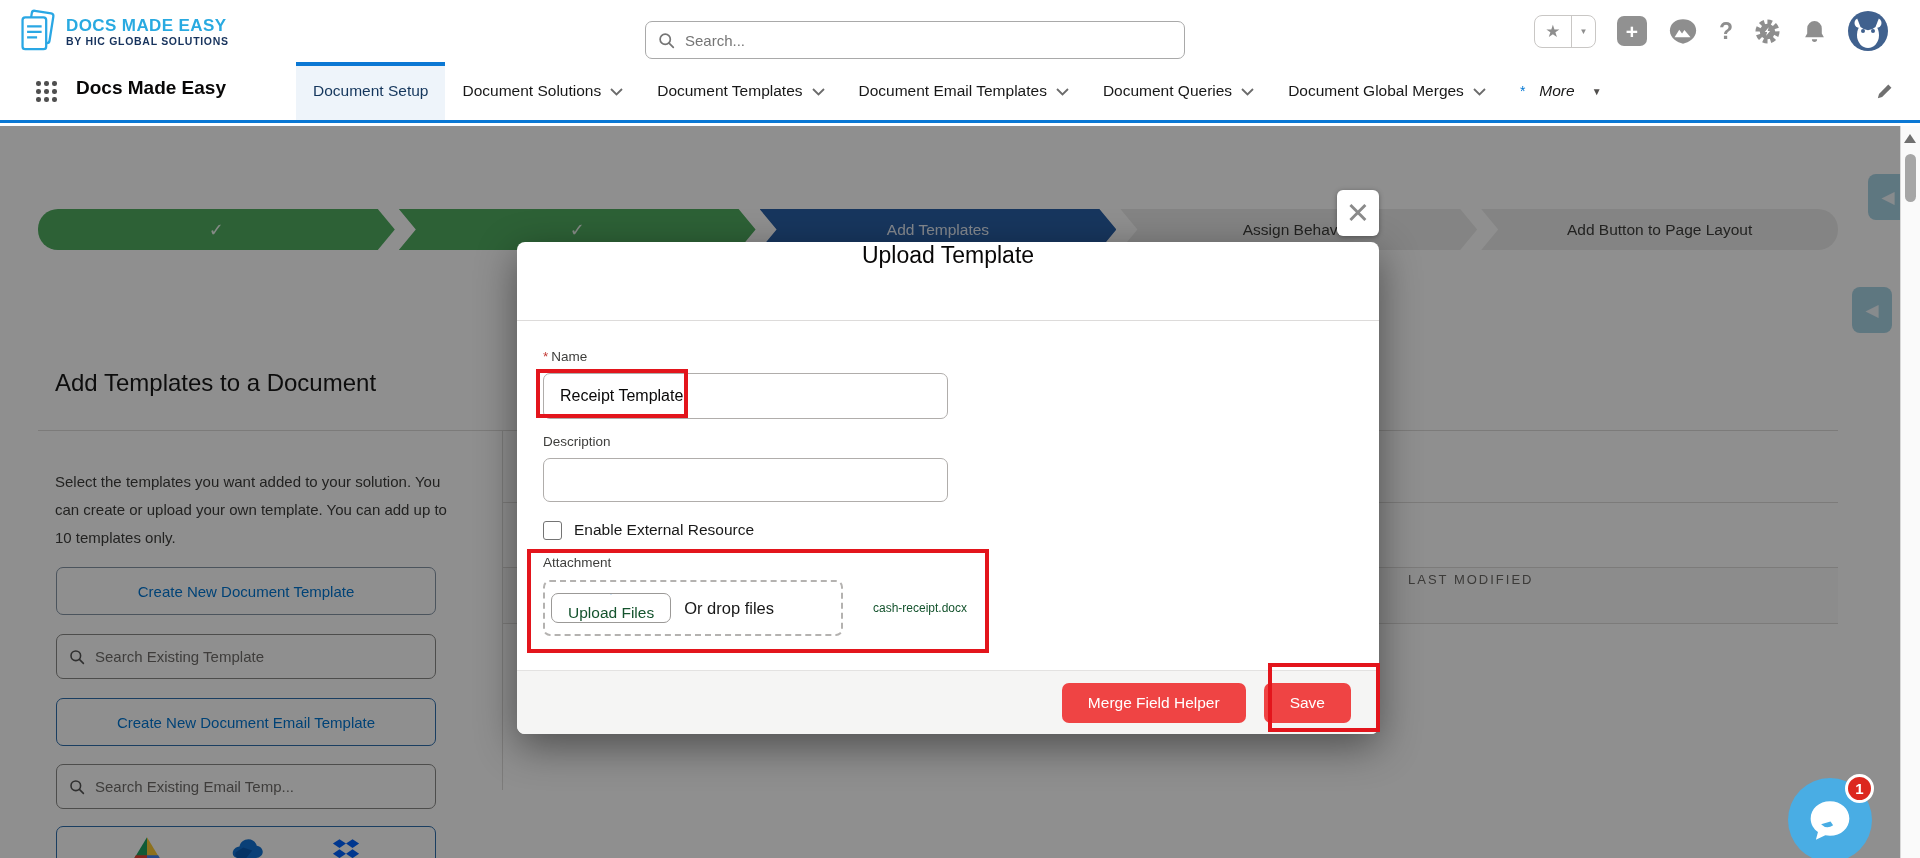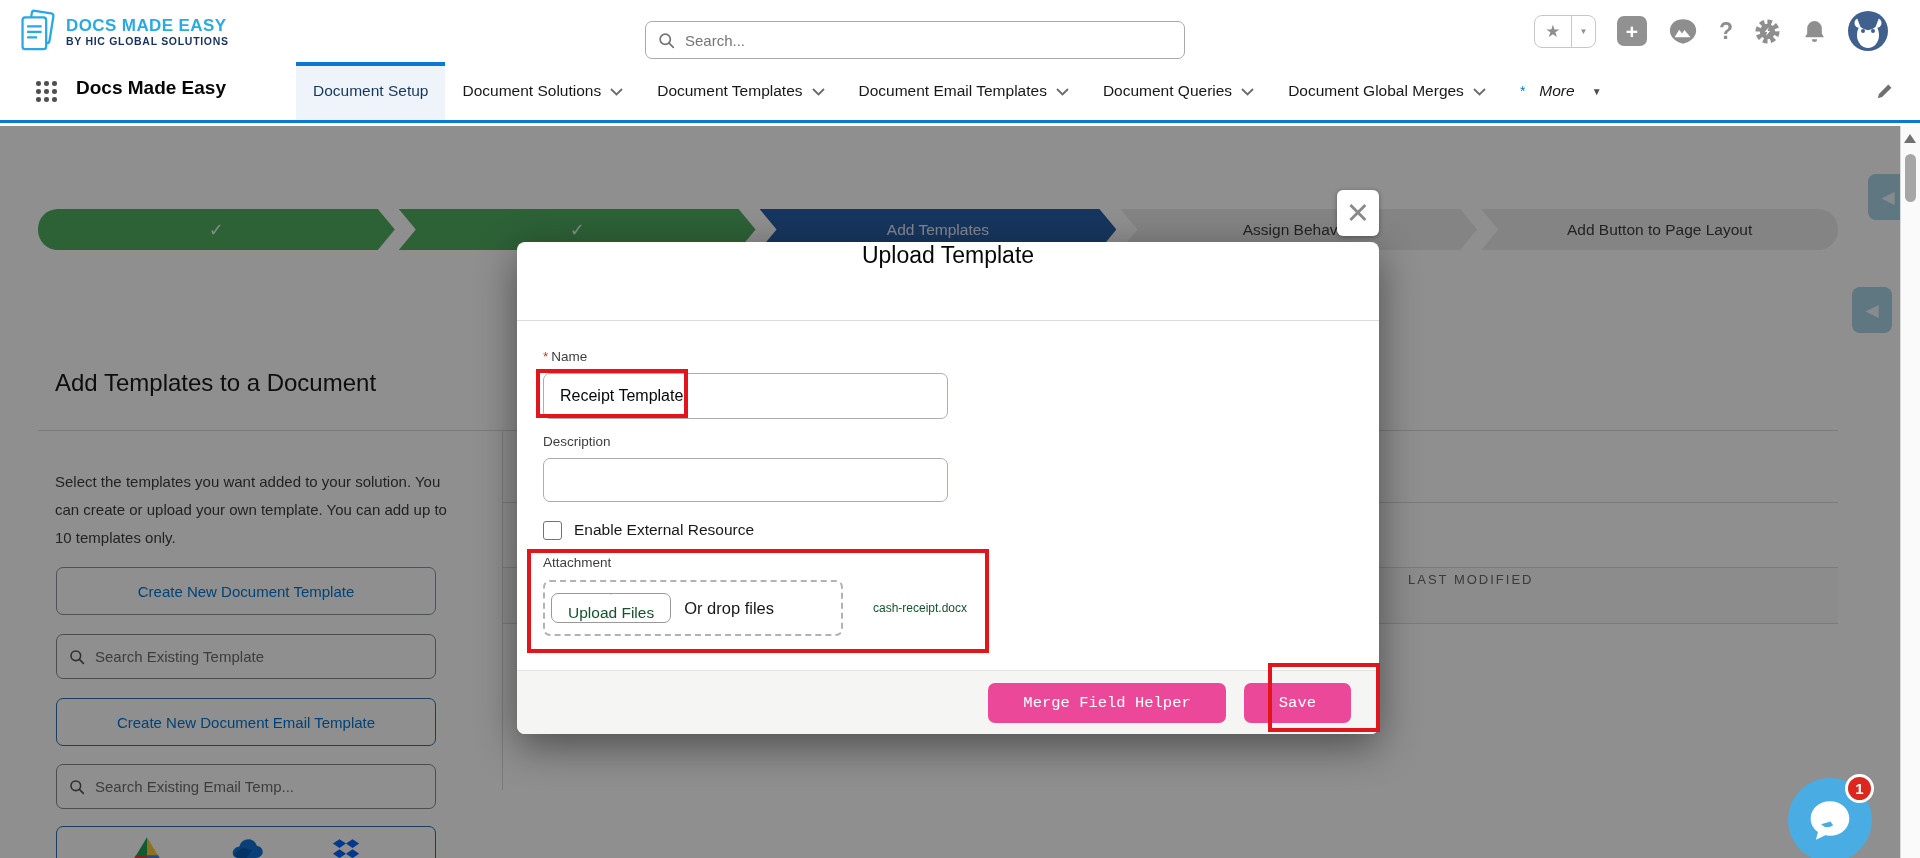--- a/index.html
+++ b/index.html
@@ -101,22 +101,22 @@
   .check-lbl { font-size:15.5px; color:#181818; }
   .attach-label { margin-top:14px; }
   .attach-row { margin-top:8px; display:flex; align-items:center; gap:14px; }
   .dropzone { width:300px; height:56px; border:2px dashed #b4b2b0; border-radius:7px; display:flex; align-items:center; padding:0 6px; }
   .upload-btn { height:30px; padding:0 16px; background:#fff; border:1px solid #9b9997; border-radius:7px;
     display:flex; align-items:center; gap:9px; font-size:15.5px; color:#14532d; cursor:pointer;flex-direction:column; }
   .drop-text { margin-left:13px; font-size:16.5px; color:#181818; }
   .file-name { font-size:12px; color:#14532d;margin-left:16px; }
   .modal-footer { position:absolute; left:0; right:0; bottom:0; height:64px; background:#f5f5f4; border-top:1px solid #e3e2e1;
     border-radius:0 0 8px 8px; display:flex; align-items:center; justify-content:flex-end; gap:18px; padding-right:28px; }
-  .blue-btn { height:40px; padding:0 35px; background:#ec4899; border:none; border-radius:7px; color:#fff;
-    font-size:15.5px; font-family:Liberation Mono, monospace; cursor:pointer; }
+  .blue-btn { height:40px; padding:0 26px; background:#ef4444; border:none; border-radius:7px; color:#fff;
+    font-size:15.5px; font-family:Liberation Sans, sans-serif; cursor:pointer; }
 
   .close-x { position:absolute; left:1337px; top:64px; width:42px; height:46px; background:#fff; border-radius:6px;
     box-shadow:0 1px 5px rgba(0,0,0,.35); display:flex; align-items:center; justify-content:center;
     font-size:29px; font-weight:700; color:#8a8a8a; z-index:12; cursor:pointer; }
 
   .anno { position:absolute; border:4px solid #e3151c; z-index:20; pointer-events:none; }
 
   .chat-launcher { position:absolute; left:1788px; top:652px; width:84px; height:84px; border-radius:50%;
     background:#49ade4; z-index:30; display:flex; align-items:center; justify-content:center; cursor:pointer; }
   .chat-badge { position:absolute; right:-2px; top:-4px; width:29px; height:29px; border-radius:50%; background:#dc271e;

